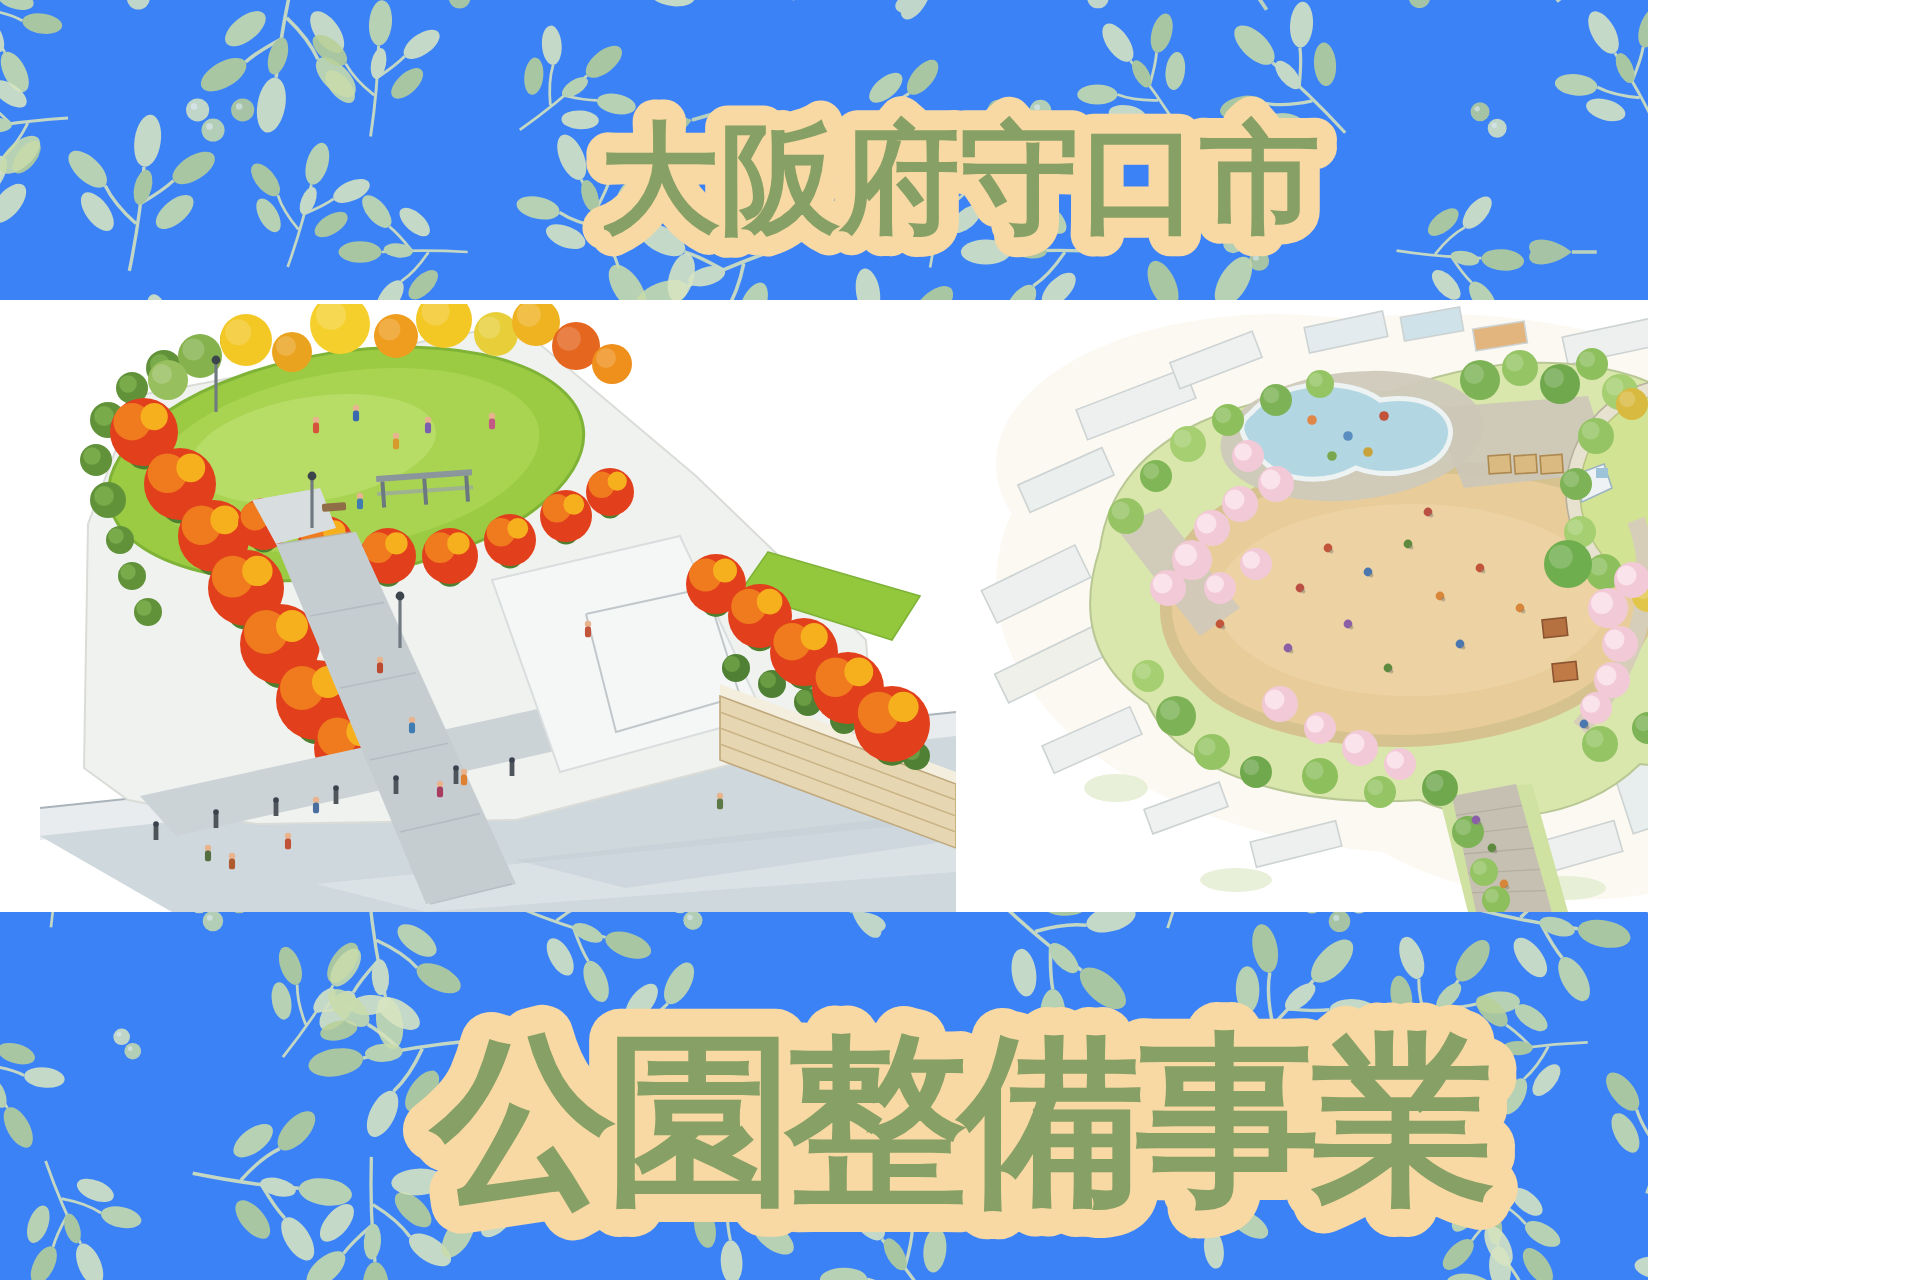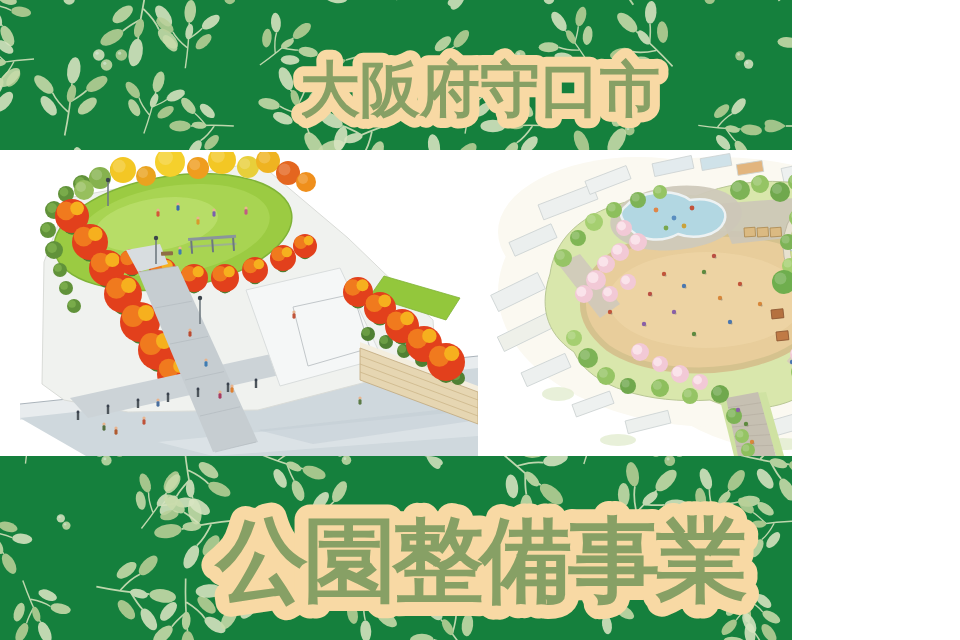--- a/index.html
+++ b/index.html
@@ -1,17 +1,17 @@
 <!DOCTYPE html>
 <html style="--title-text-color: #87a065; --title-highlight-color: #f8d9a4; --band-background: #ffffff; --leaf-pattern-green: #c9dcab; --autumn-tree-red: #e2401c; --autumn-tree-orange: #f07a1e; --lawn-green: #9bcb42; --cherry-pink: #f2c9d6; --pond-blue: #b2d7e2; --field-tan: #e8cd9b;"><head>
 <meta charset="utf-8">
 <style>
   html,body{margin:0;padding:0;background:#ffffff;}
-  .page{position:relative;width:792px;height:640px;overflow:hidden;background:#15803d;
-        font-family:"Liberation Sans",sans-serif;}
+  .page{position:relative;width:792px;height:640px;overflow:hidden;background:#3b82f6;
+        font-family:"Liberation Sans",sans-serif;padding-left:32px;}
   #leafbg{position:absolute;left:0;top:0;width:960px;height:640px;}
   .band{position:absolute;left:0;top:150px;width:960px;height:306px;
         background:var(--band-background,#ffffff);}
   .park{position:absolute;top:152px;}
   #park-left{left:8px;width:470px;height:304px;}
   #park-right{left:488px;width:464px;height:304px;}
   svg.title{position:absolute;left:0;width:960px;overflow:visible;}
   #title-top{top:0;height:150px;}
   #title-bottom{top:460px;height:180px;}
   .title-text{

